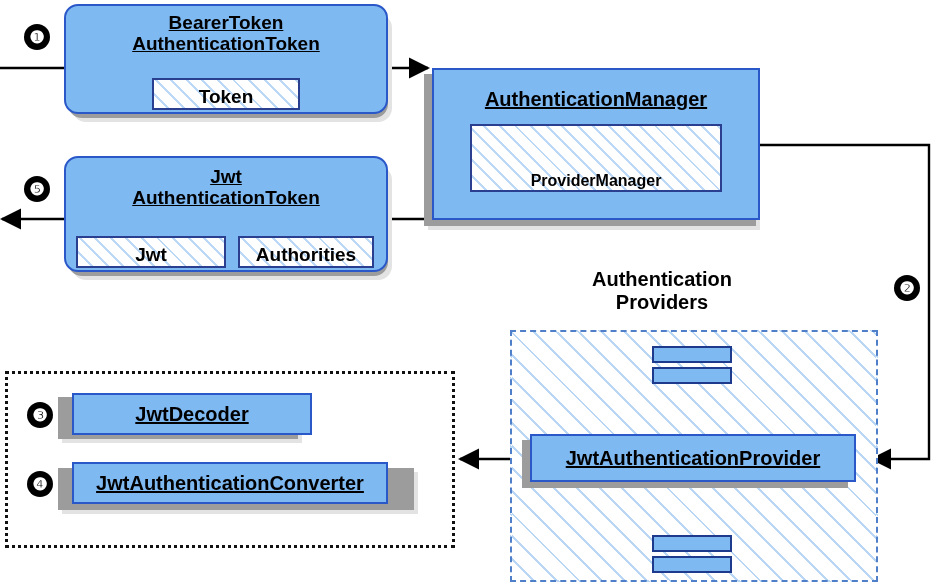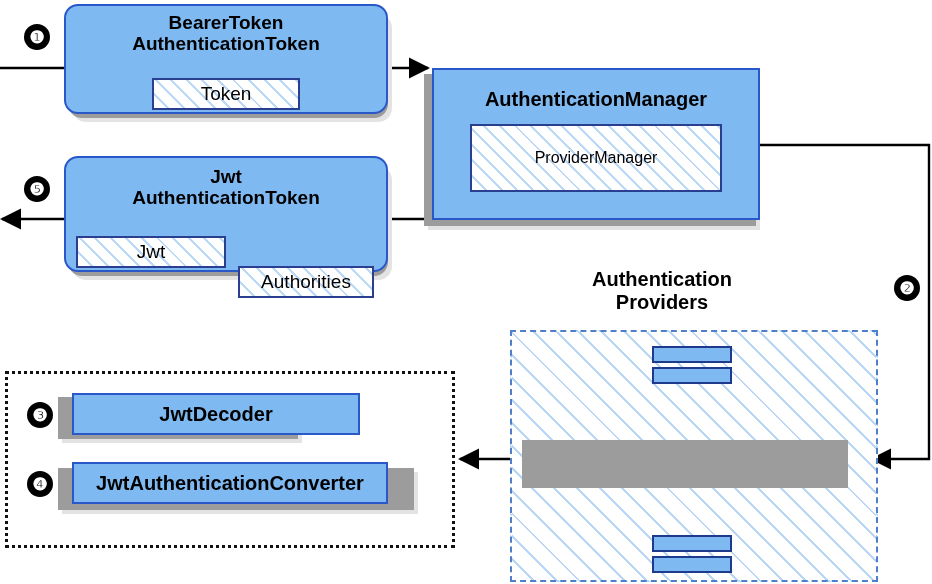--- a/index.html
+++ b/index.html
@@ -34,20 +34,21 @@
     display: flex;
     align-items: center;
     justify-content: center;
     text-align: center;
     font-weight: bold;
     z-index: 4;
   }
   .node .title {
     white-space: pre-line;
     line-height: 1.12;
+    text-decoration: underline;
   }
   .shadow {
     position: absolute;
     z-index: 2;
     background: #9C9C9C;
   }
   .shadow2 {
     position: absolute;
     z-index: 1;
     background: #E3E3E3;
@@ -60,23 +61,23 @@
     position: absolute;
     box-sizing: border-box;
     border: 2px solid #2A3F8F;
     background-color: #ffffff;
     background-image: repeating-linear-gradient(
         45deg,
         #ffffff 0px, #ffffff 9px,
         #BBD9F7 9px, #BBD9F7 11px
     );
     display: flex;
-    align-items: center;
+    align-items: flex-end;
     justify-content: center;
-    font-weight: normal;
+    font-weight: bold;
     color: #000000;
     z-index: 5;
   }
 
   
   .providers-box {
     position: absolute;
     box-sizing: border-box;
     border: 2px dashed #4F7FC8;
     background-color: #ffffff;
@@ -187,50 +188,53 @@
 
   <div class="shadow2 round-sh" style="left:72px; top:166px; width:320px; height:114px;"></div>
   <div class="shadow round-sh" style="left:68px; top:162px; width:320px; height:114px;"></div>
   <div class="node round" style="left:64px; top:156px; width:324px; height:116px; align-items:flex-start; padding-top:8px; font-size:19px;">
     <div class="title">Jwt
 AuthenticationToken</div>
   </div>
   <div class="hatch" style="left:76px; top:236px; width:150px; height:32px; font-size:19px;">
     <span>Jwt</span>
   </div>
-  <div class="hatch" style="left:238px; top:236px; width:136px; height:32px; font-size:19px;margin-top:30px;">
+  <div class="hatch" style="left:238px; top:236px; width:136px; height:32px; font-size:19px;">
     <span>Authorities</span>
   </div>
   <div class="badge" style="left:24px; top:176px;">
     <span>❺</span>
   </div>
 
   <div class="caption" style="left:542px; top:268px; width:240px; font-size:20px;">Authentication
 Providers</div>
 
   <div class="providers-box" style="left:510px; top:330px; width:368px; height:252px;"></div>
 
   <div class="bar" style="left:652px; top:346px; width:80px; height:17px;"></div>
   <div class="bar" style="left:652px; top:367px; width:80px; height:17px;"></div>
 
   <div class="shadow2" style="left:526px; top:444px; width:326px; height:48px;"></div>
   <div class="shadow" style="left:522px; top:440px; width:326px; height:48px;"></div>
+  <div class="node" style="left:530px; top:434px; width:326px; height:48px; font-size:20px;">
+    <div class="title">JwtAuthenticationProvider</div>
+  </div>
 
   <div class="bar" style="left:652px; top:535px; width:80px; height:17px;"></div>
   <div class="bar" style="left:652px; top:556px; width:80px; height:17px;"></div>
 
   <div class="badge" style="left:894px; top:275px;">
     <span>❷</span>
   </div>
 
   <div class="dotted-box" style="left:5px; top:371px; width:450px; height:177px;"></div>
 
   <div class="shadow2" style="left:62px; top:401px; width:240px; height:42px;"></div>
   <div class="shadow" style="left:58px; top:397px; width:240px; height:42px;"></div>
-  <div class="node" style="left:72px; top:393px; width:288px; height:42px; font-size:20px;">
+  <div class="node" style="left:72px; top:393px; width:240px; height:42px; font-size:20px;">
     <div class="title">JwtDecoder</div>
   </div>
   <div class="badge" style="left:27px; top:402px;">
     <span>❸</span>
   </div>
 
   <div class="shadow2" style="left:62px; top:472px; width:356px; height:42px;"></div>
   <div class="shadow" style="left:58px; top:468px; width:356px; height:42px;"></div>
   <div class="node" style="left:72px; top:462px; width:316px; height:42px; font-size:20px;">
     <div class="title">JwtAuthenticationConverter</div>

